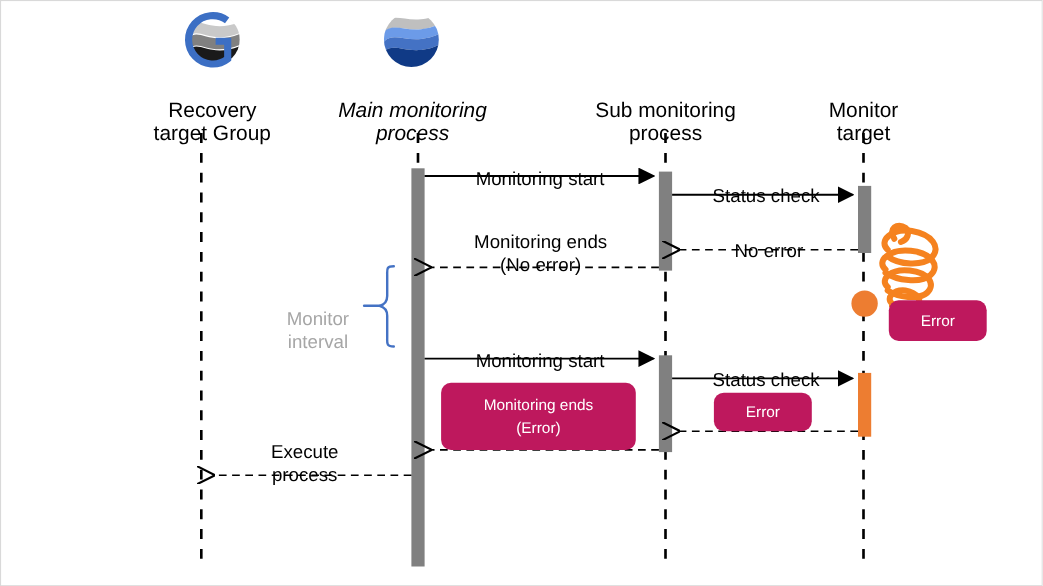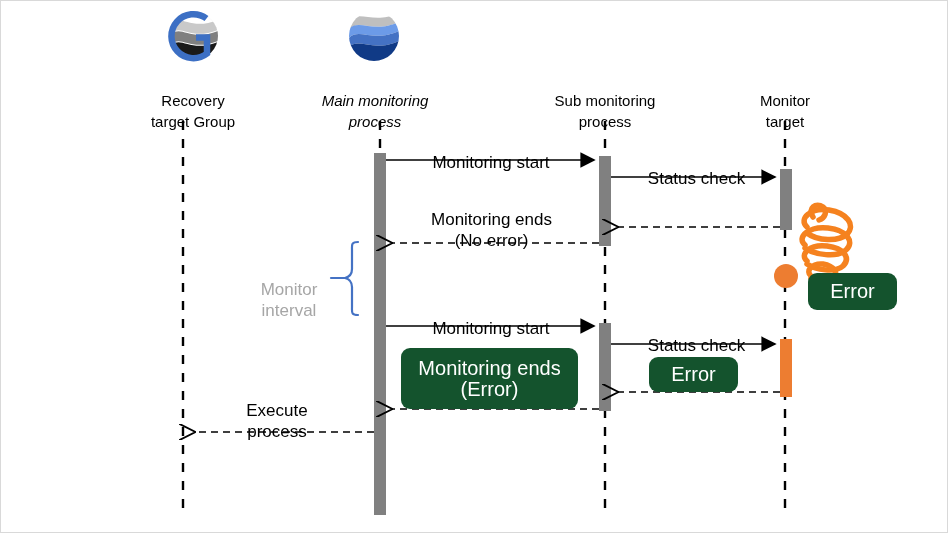--- a/index.html
+++ b/index.html
@@ -1,24 +1,24 @@
 <!DOCTYPE html>
 <html><head>
 <meta charset="utf-8">
 <style>
   html,body{margin:0;padding:0;background:#fff;}
   body{width:948px;height:533px;overflow:hidden;
        font-family:"Liberation Sans","DejaVu Sans",sans-serif;}
   #canvas{position:relative;width:946px;height:531px;border:1px solid #d9d9d9;background:#ffffff;}
-  .lbl{position:absolute;text-align:center;color:#000;font-size:15px;line-height:21px;white-space:pre-line;}
+  .lbl{position:absolute;text-align:center;color:#000;font-size:19px;line-height:21px;white-space:pre-line;}
   .msg{position:absolute;text-align:center;color:#000;font-size:17px;line-height:21px;white-space:pre-line;}
   .interval-lbl{position:absolute;text-align:center;color:#a6a6a6;font-size:17px;line-height:21px;white-space:pre-line;}
-  .box{position:absolute;background:#14532d;border-radius:9px;color:#fff;
+  .box{position:absolute;background:#be185d;border-radius:9px;color:#fff;
        display:flex;align-items:center;justify-content:center;text-align:center;
-       font-size:20px;line-height:21px;white-space:pre-line;}
+       font-size:14px;line-height:21px;white-space:pre-line;}
   svg{display:block;}
   .svgroot{position:absolute;left:0;top:0;width:946px;height:531px;pointer-events:none;}
 </style>
 </head>
 <body>
 
 <div id="canvas">
 
   <svg class="svgroot" viewBox="0 0 946 531">
     <defs>
@@ -135,20 +135,23 @@
   </div>
 
   <div class="msg" style="left:400px;top:130px;width:180px;">
     <span>Monitoring start</span>
   </div>
 
   <div class="msg" style="left:618px;top:146px;width:155px;">
     <span>Status check</span>
   </div>
 
+  <div class="msg" style="left:628px;top:196px;width:140px;">
+    <span>No error</span>
+  </div>
 
   <div class="msg" style="left:398px;top:187px;width:185px;">
     <span>Monitoring ends
 (No error)</span>
   </div>
 
   <div class="msg" style="left:400px;top:296px;width:180px;">
     <span>Monitoring start</span>
   </div>
 

